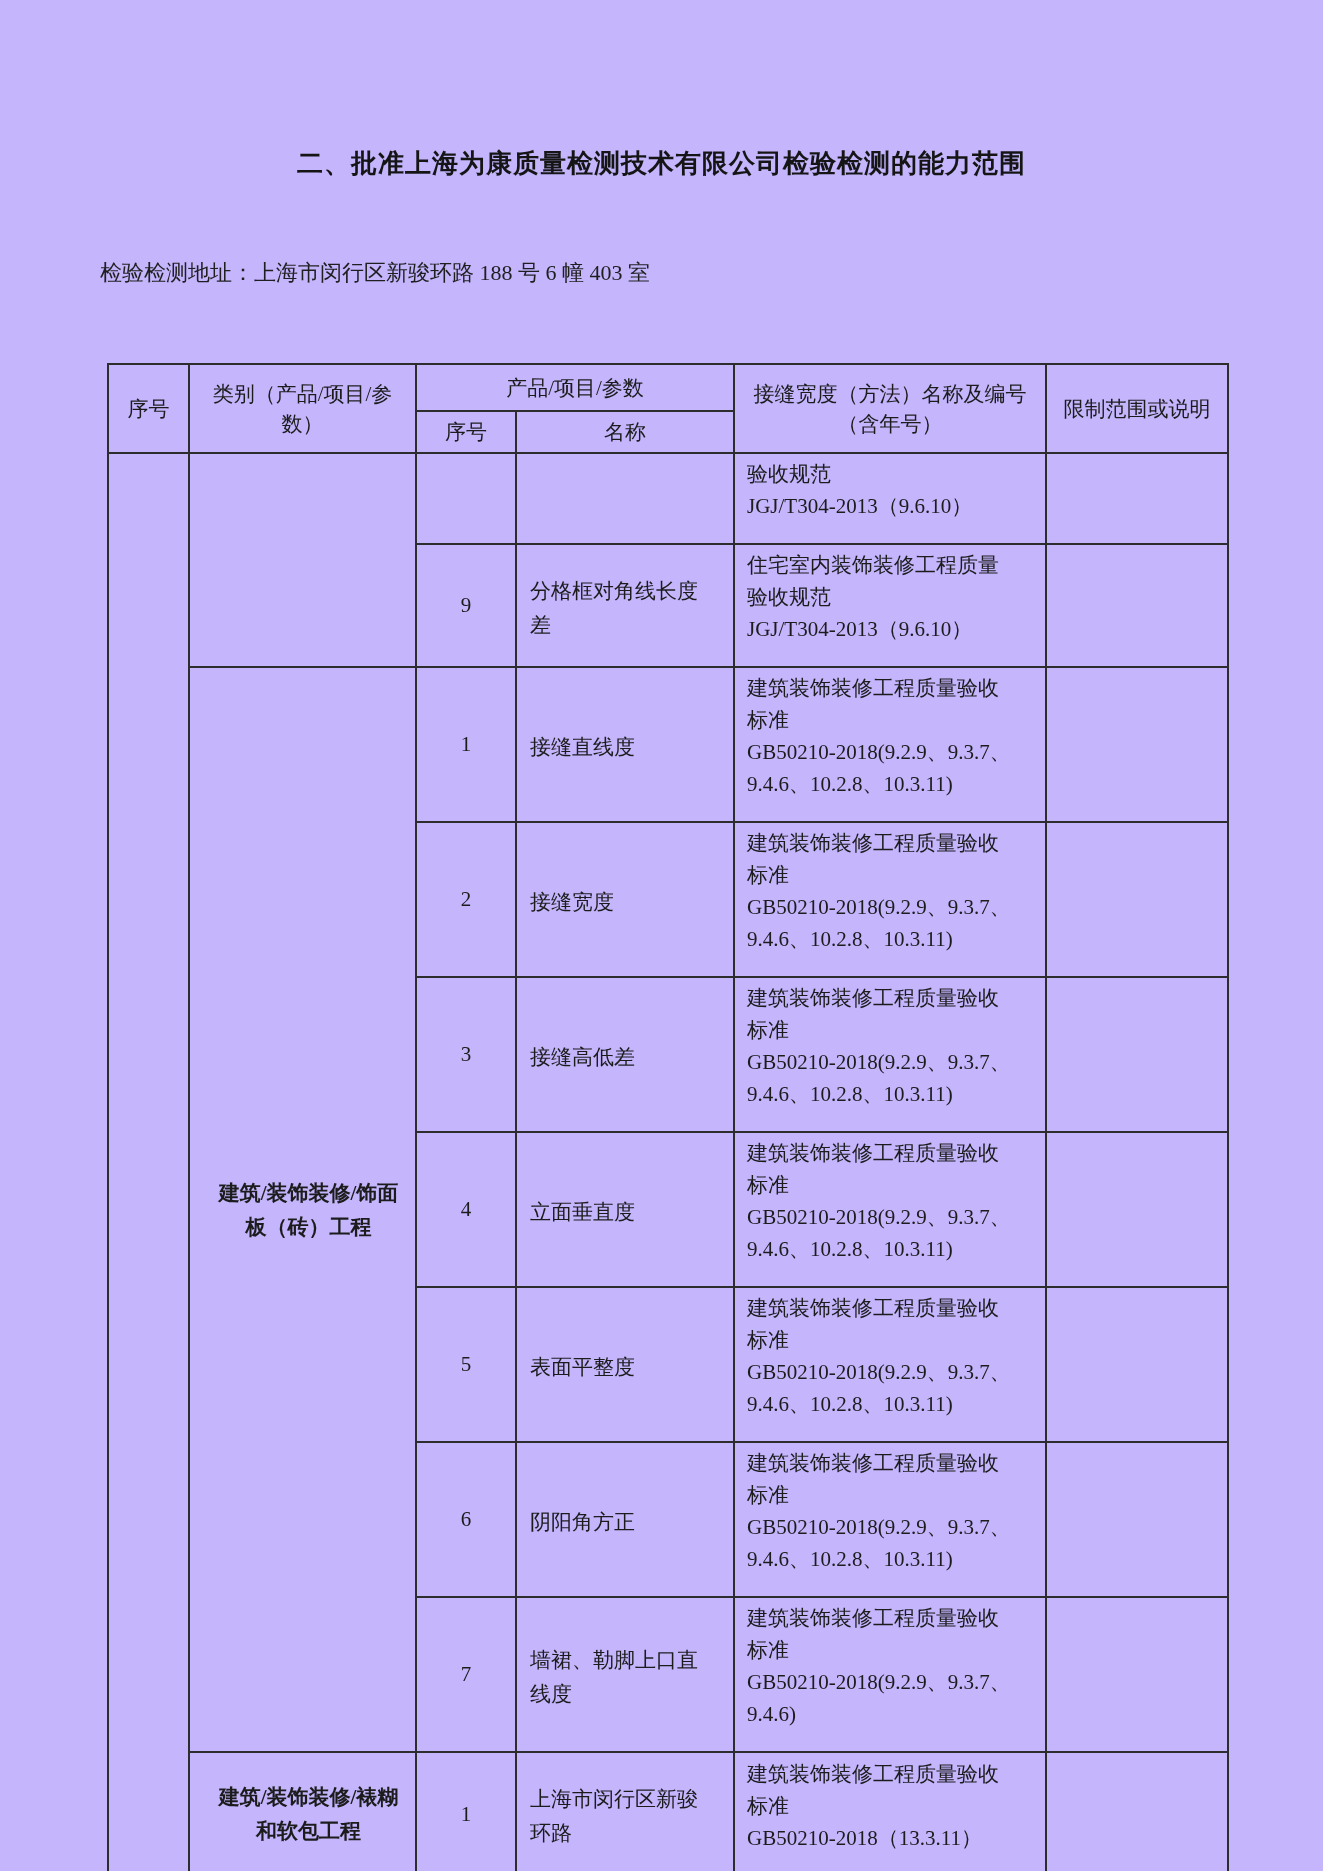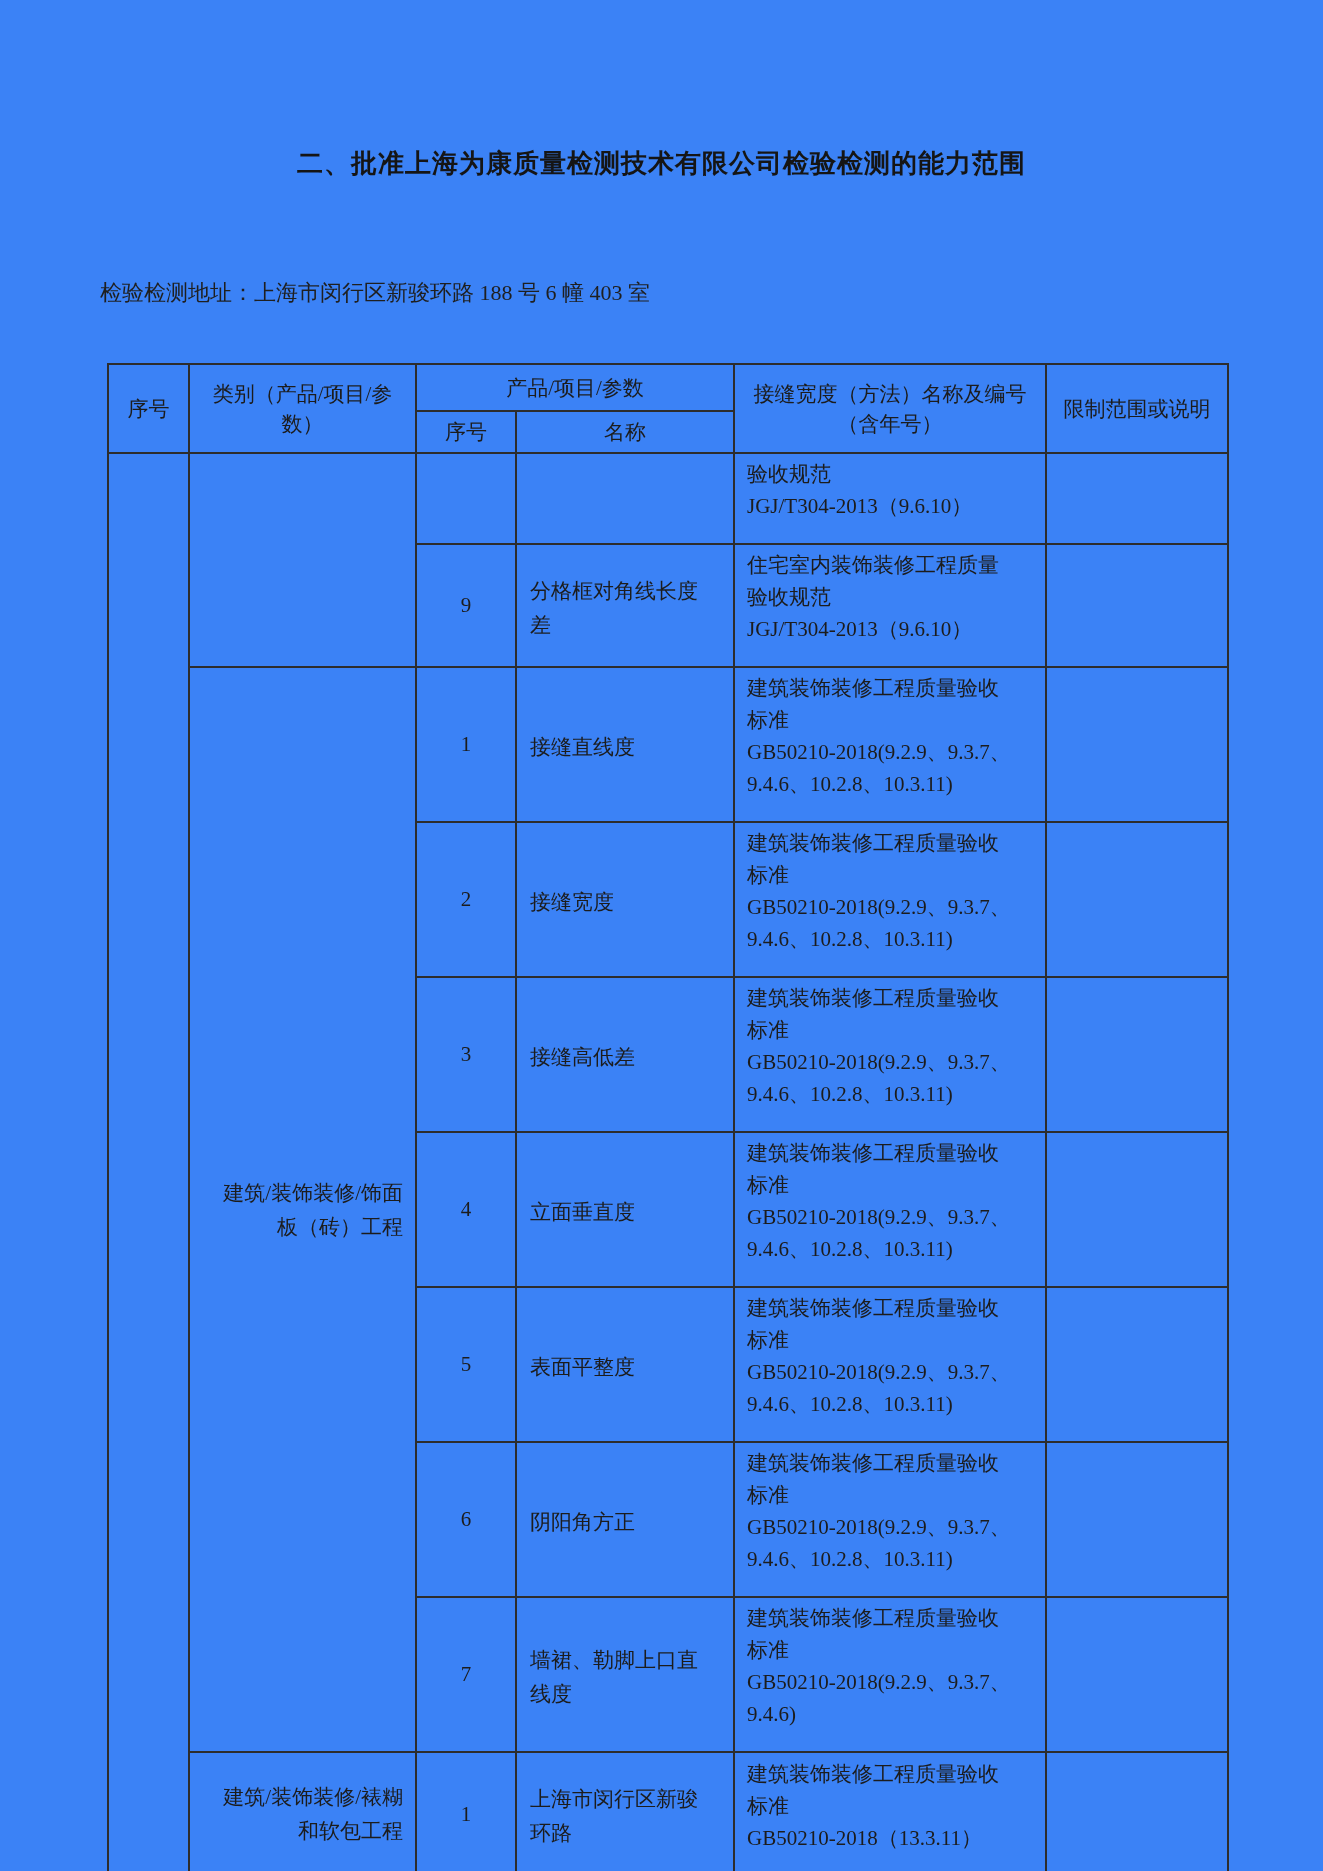--- a/index.html
+++ b/index.html
@@ -4,21 +4,21 @@
 <style>
   html, body { margin: 0; padding: 0; }
   body {
     width: 1323px; height: 1871px;
     background: #e8e8e8;
     font-family: "Liberation Serif", "DejaVu Serif", serif;
   }
   .sheet {
     position: relative;
     width: 1323px; height: 1871px;
-    background: #3b82f6;
+    background: #c4b5fd;
     color: #1f1f1f;
     overflow: hidden;
   }
   .title {
     position: absolute;
     top: 146px; left: 0; right: 0;
     text-align: center;
     font-size: 26px;
     font-weight: 600;
     letter-spacing: 1px;
@@ -29,21 +29,20 @@
     top: 204px; left: 100px; right: 126px;
     display: flex;
     justify-content: space-between;
     align-items: baseline;
     font-size: 22px;
   }
   .address {
     position: absolute;
     top: 258px; left: 100px;
     font-size: 22px;
-    margin-top: 20px;
   }
   table.cap {
     position: absolute;
     top: 363px; left: 107px;
     width: 1120px;
     border-collapse: collapse;
     table-layout: fixed;
   }
   table.cap th, table.cap td {
     border: 2px solid #2d2d2d;
@@ -63,23 +62,24 @@
   .hr2 { height: 42px; }
   .r0 { height: 68px; }
   .r1 { height: 114px; }
   .r2, .r3, .r4, .r5 { height: 136px; }
   .r6 { height: 148px; }
   .r7 { height: 138px; }
   .r8 { height: 142px; }
   .r9 { height: 124px; }
   .c-seqcol { text-align: center; }
   .c-cat {
-    text-align: right;
+    text-align: center;
     padding: 4px 12px 4px 24px;
     line-height: 34px;
+    font-weight: bold;
   }
   .c-num { text-align: center; padding: 2px 4px; }
   .c-name {
     text-align: left;
     padding: 8px 22px 4px 13px;
     line-height: 34px;
   }
   .c-std {
     text-align: left;
     padding: 4px 6px 21px 12px;

